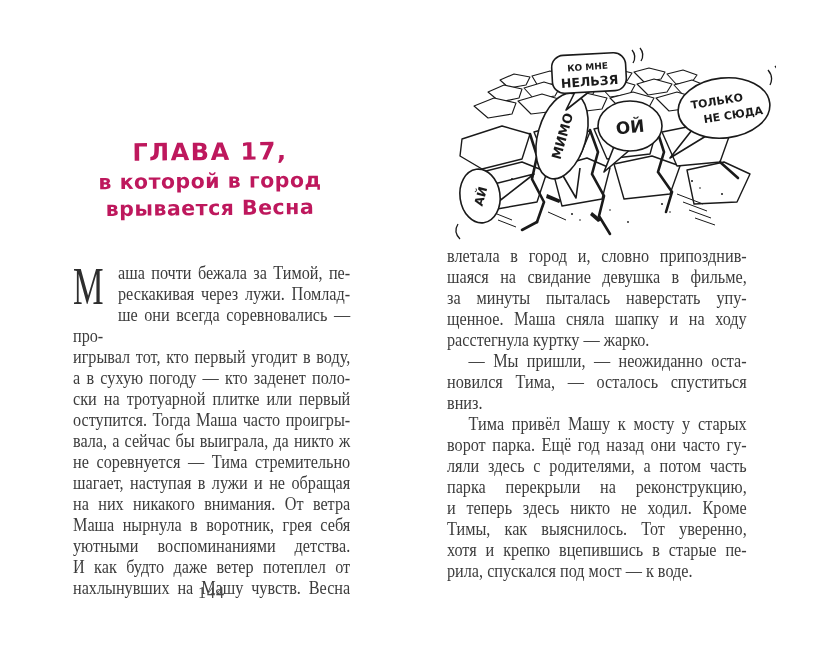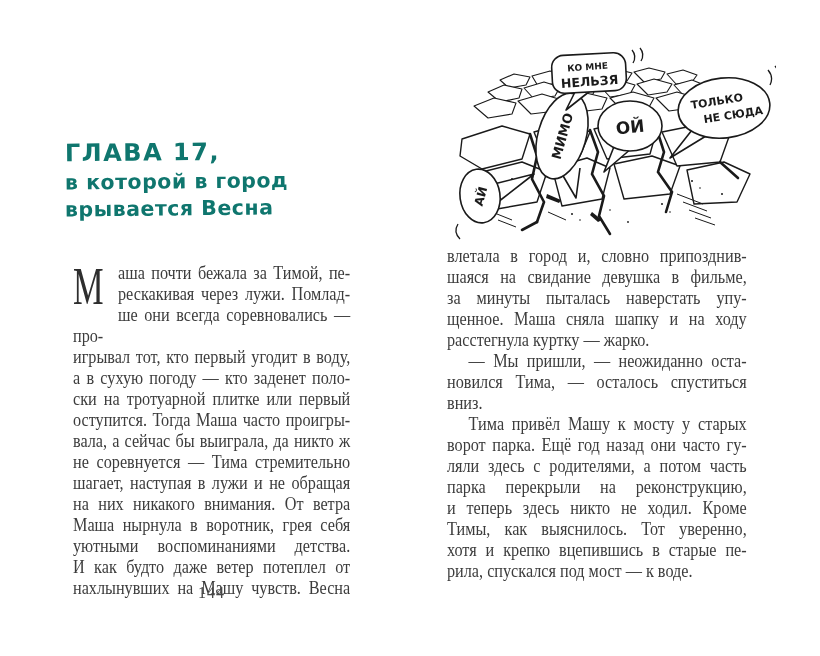--- a/index.html
+++ b/index.html
@@ -7,22 +7,22 @@
     width:820px;height:656px;background:#ffffff;overflow:hidden;
     font-family:"Liberation Serif",serif;color:#3c3c3c;position:relative;
   }
   .spread{position:absolute;inset:0;background:#ffffff;}
   .page{position:absolute;top:0;bottom:0;width:410px;}
   .page.left{left:0;}
   .page.right{left:410px;}
 
   
   .chapter-head{
-    position:absolute;top:136px;left:65px;width:290px;
-    font-family:"DejaVu Sans",sans-serif;color:#0f766e;
+    position:absolute;top:136px;left:65px;width:290px;text-align:center;
+    font-family:"DejaVu Sans",sans-serif;color:#be185d;
   }
   .chapter-title{font-size:24px;font-weight:bold;letter-spacing:1.5px;line-height:32px;transform:rotate(-0.5deg);}
   .chapter-sub{font-size:20.5px;font-weight:bold;letter-spacing:0.5px;line-height:27px;transform:rotate(-0.6deg);}
 
   
   .body-text{
     position:absolute;font-size:18px;line-height:21px;
     transform:scaleX(0.9);transform-origin:0 0;
   }
   .body-text.leftcol{left:73px;top:263px;width:308px;}

